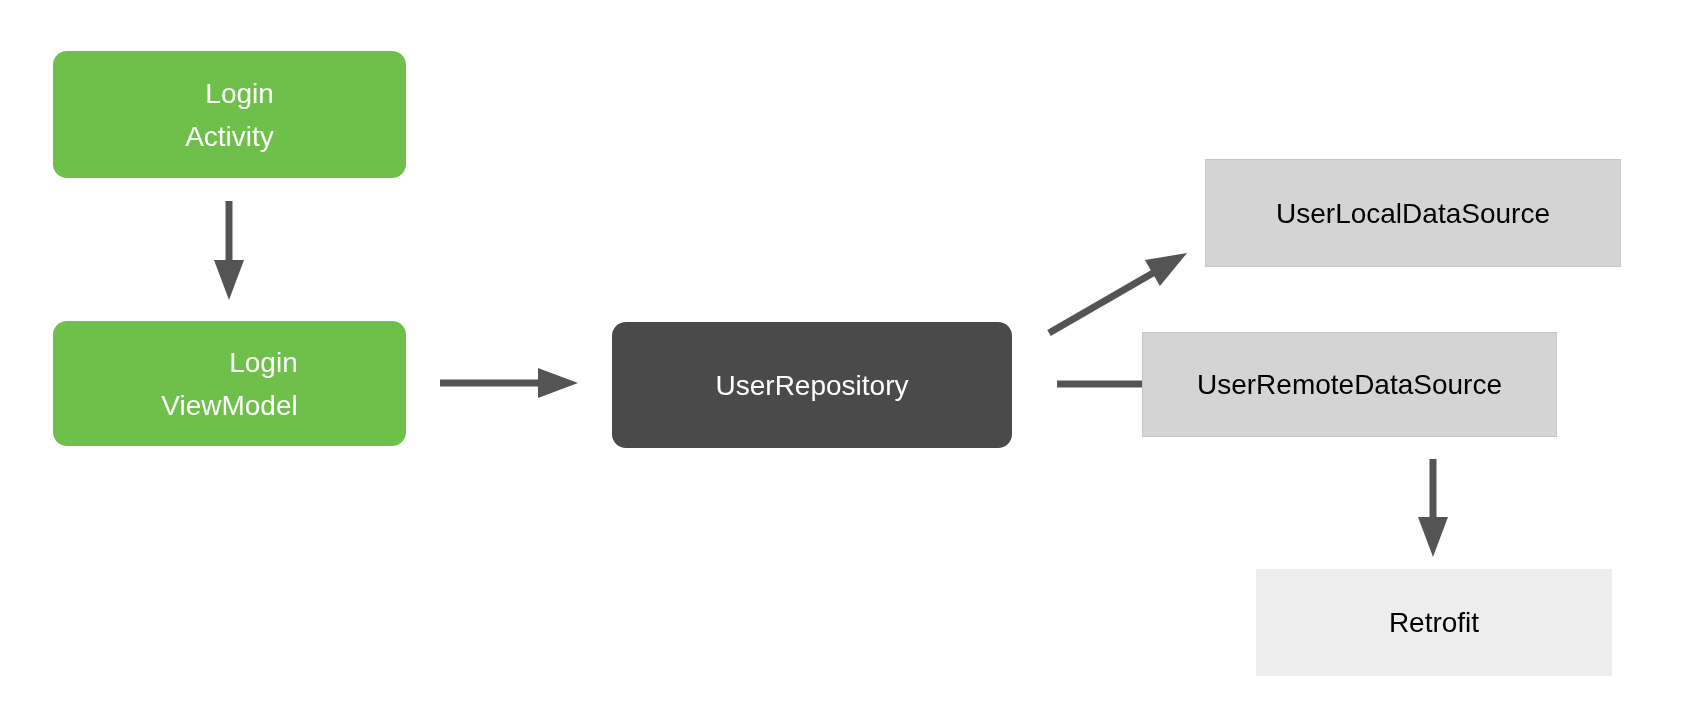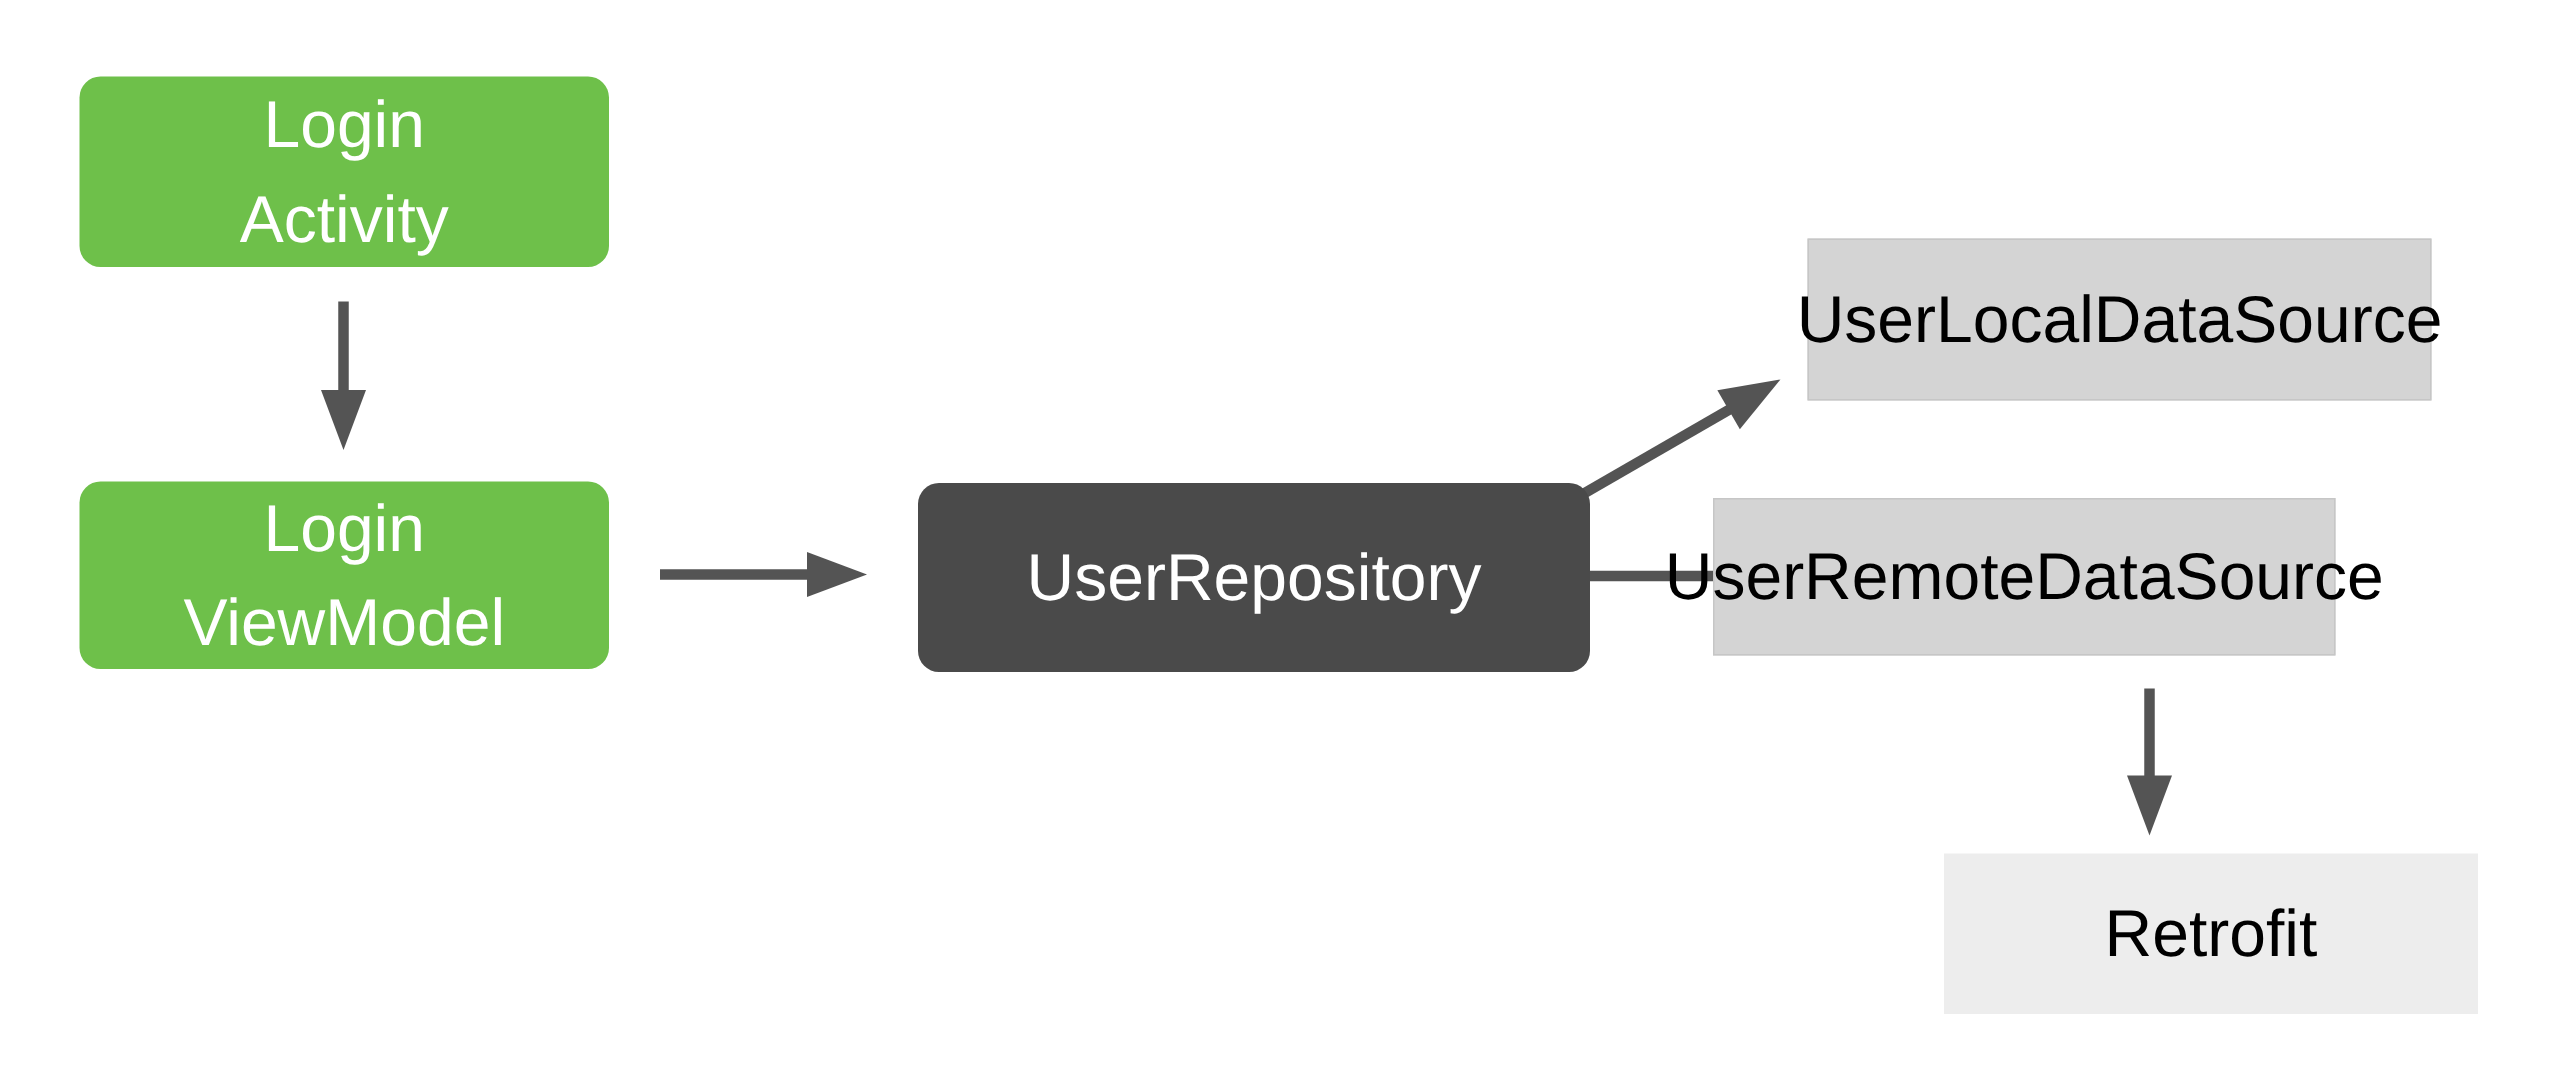--- a/index.html
+++ b/index.html
@@ -14,24 +14,24 @@
   .arrow-layer {
     position: absolute;
     left: 0; top: 0;
     width: 1705px; height: 726px;
   }
   .node {
     position: absolute;
     display: flex;
     align-items: center;
     justify-content: center;
-    text-align: center;
+    text-align: right;
     box-sizing: border-box;
-    font-size: 44px;
-    line-height: 63px;
+    font-size: 28px;
+    line-height: 43px;
     white-space: pre-line;
   }
   .node-green {
     background: var(--node-green, #6EC04A);
     color: var(--text-on-green, #ffffff);
     border-radius: 14px;
   }
   .node-dark {
     background: var(--node-dark, #4A4A4A);
     color: var(--text-on-dark, #ffffff);
@@ -41,24 +41,24 @@
     background: var(--node-gray, #D4D4D4);
     color: var(--text-on-gray, #000000);
     border: 1px solid #c6c6c6;
   }
   .node-lightgray {
     background: var(--node-light-gray, #EDEDED);
     color: var(--text-on-gray, #000000);
   }
   #login-activity   { left: 53px;   top: 51px;  width: 353px; height: 127px; }
   #login-viewmodel  { left: 53px;   top: 321px; width: 353px; height: 125px; }
-  #user-repository  { left: 612px;  top: 322px; width: 448px; height: 126px; }
+  #user-repository  { left: 612px;  top: 322px; width: 400px; height: 126px; }
   #user-local       { left: 1205px; top: 159px; width: 416px; height: 108px; }
   #user-remote      { left: 1142px; top: 332px; width: 415px; height: 105px; }
-  #retrofit         { left: 1256px; top: 569px; width: 356px; height: 107px; margin-left: 40px; }
+  #retrofit         { left: 1256px; top: 569px; width: 356px; height: 107px; }
   .edge-line { stroke: var(--arrow, #545454); stroke-width: 7; }
   .edge-head { fill: var(--arrow, #545454); stroke: none; }
 </style>
 </head>
 <body>
 
 <div class="canvas">
 
   <svg class="arrow-layer" viewBox="0 0 1705 726" xmlns="http://www.w3.org/2000/svg">
     <g>

